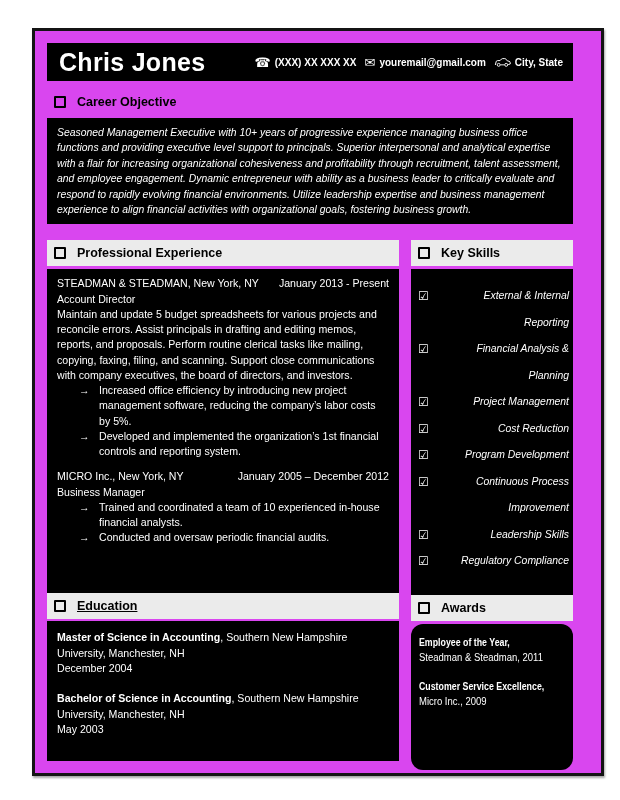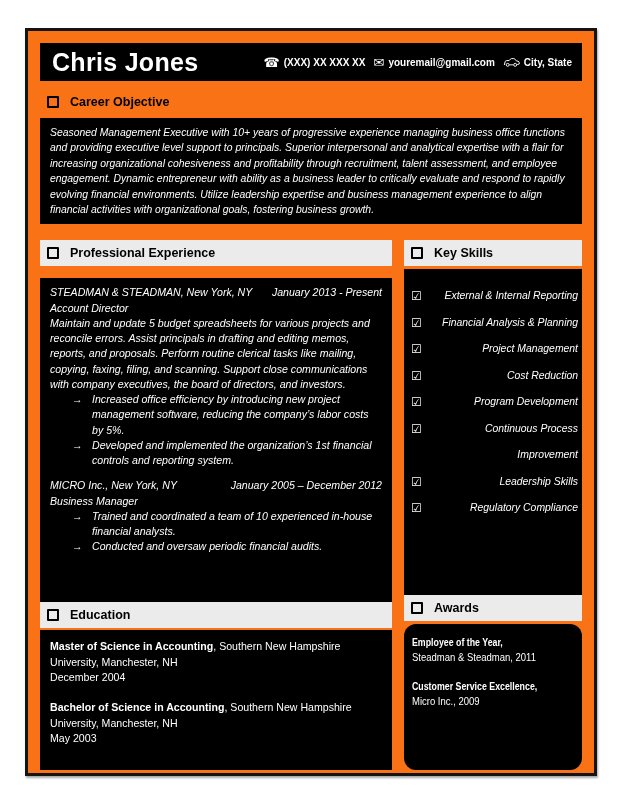--- a/index.html
+++ b/index.html
@@ -3,23 +3,23 @@
 <meta charset="utf-8">
 <title>Resume</title>
 <style>
   html,body{margin:0;padding:0;}
   body{
     width:620px;height:800px;background:#ffffff;position:relative;overflow:hidden;
     font-family:"Liberation Sans", sans-serif;color:#000;
     -webkit-font-smoothing:antialiased;
   }
   .frame{
-    position:absolute;left:25px;top:28px;width:572px;height:748px;
-    box-sizing:border-box;border:3px solid #141414;background:#f97316;
-    padding:12px 12px 0 12px;box-shadow:1px 2px 2px rgba(0,0,0,.35);
+    position:absolute;left:32px;top:28px;width:572px;height:748px;
+    box-sizing:border-box;border:3px solid #141414;background:#d946ef;
+    padding:12px 28px 0 12px;box-shadow:1px 2px 2px rgba(0,0,0,.35);
   }
   
   .header-bar{
     height:38px;background:#000;color:#fff;display:flex;align-items:center;
     justify-content:space-between;padding:0 10px 0 12px;
   }
   .name{font-size:25px;font-weight:bold;letter-spacing:.3px;white-space:nowrap;}
   .contact{display:flex;align-items:center;font-size:10px;font-weight:bold;white-space:nowrap;}
   .cicon{font-size:13px;line-height:1;margin:0 4px 0 8px;font-weight:normal;}
   .cicon:first-child{margin-left:0;}
@@ -33,29 +33,29 @@
   .chk{width:8px;height:8px;border:2px solid #000;border-radius:1px;flex:none;}
   
   .black-box{background:#000;color:#fff;box-sizing:border-box;}
   .obj{margin-top:3px;padding:7px 10px;font-size:10.4px;line-height:1.48;min-height:100px;font-style:italic;}
   .obj p{margin:0;}
   
   .cols{display:flex;gap:12px;margin-top:16px;}
   .col-left{width:352px;flex:none;}
   .col-right{flex:1;min-width:0;}
   .col-left .sec-header, .col-right .sec-header{margin-top:0;}
-  .exp{margin-top:12px;height:324px;padding:7px 10px;font-size:10.6px;line-height:1.44;font-style:italic;}
+  .exp{margin-top:3px;height:324px;padding:7px 10px;font-size:10.6px;line-height:1.44;}
   .job-head{display:flex;justify-content:space-between;}
   .dates{white-space:nowrap;}
   .summary{margin:0;}
   .bullet{display:flex;padding-left:22px;}
   .arrow{width:20px;flex:none;}
   .bullet span:last-child{flex:1;}
   .job2{margin-top:10px;}
-  .edu-header{margin-top:6px;}
+  .edu-header{margin-top:6px;text-decoration:underline;}
   .edu{margin-top:2px;height:140px;padding:9px 10px;font-size:10.6px;line-height:1.45;}
   .edu-entry + .edu-entry{margin-top:15px;}
   .bold{font-weight:bold;}
   
   .skills{margin-top:3px;height:326px;padding:14px 4px 0 7px;font-size:10.4px;font-style:italic;}
   .skill{display:flex;line-height:26.5px;}
   .sk-chk{width:19px;flex:none;font-style:normal;font-size:12px;}
   .skill span:last-child{flex:1;text-align:right;}
   .awards-header{margin-top:8px;}
   .awards{margin-top:3px;height:146px;padding:11px 8px;font-size:10px;line-height:1.5;overflow:hidden;border-radius:12px;}

